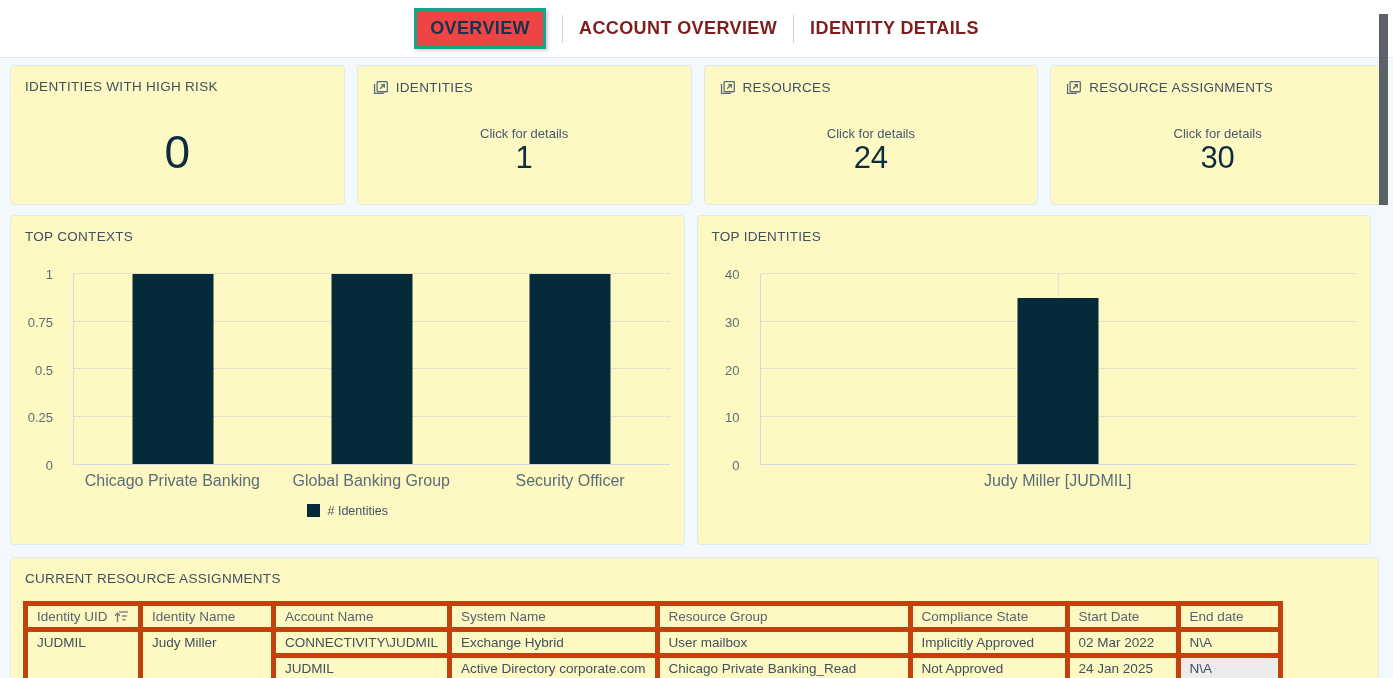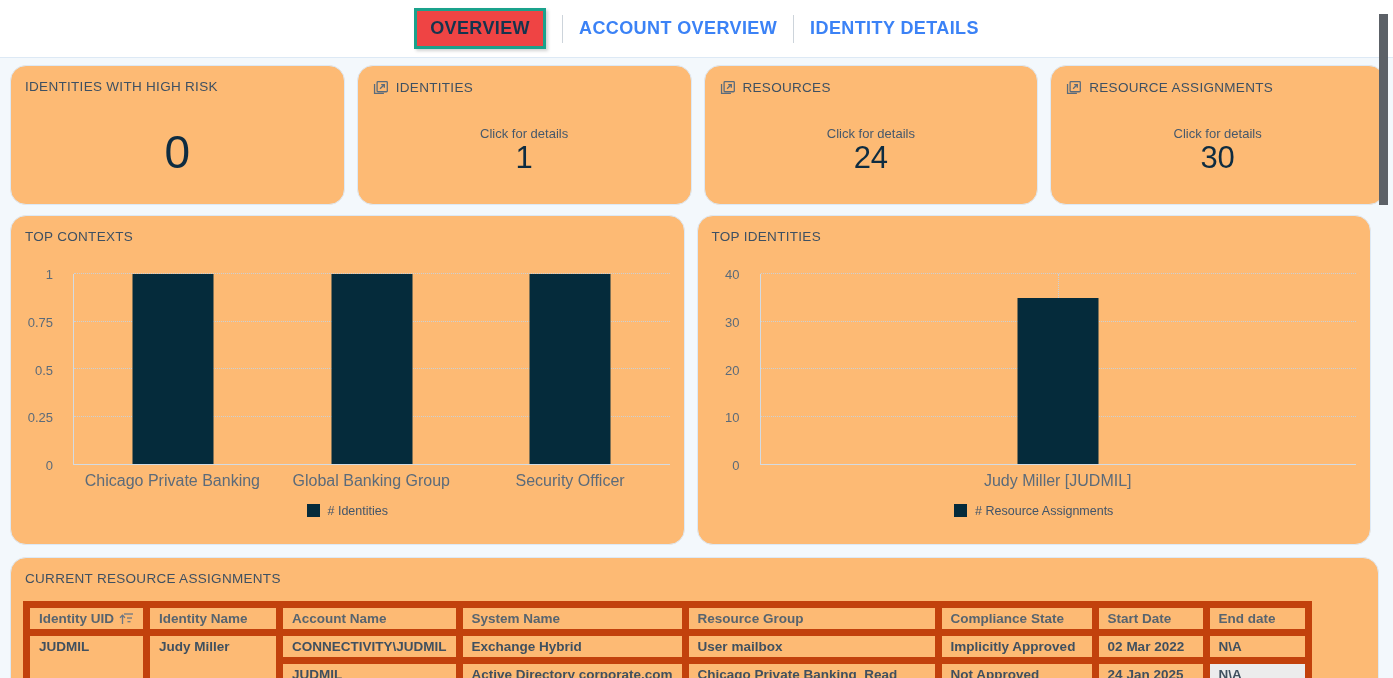--- a/index.html
+++ b/index.html
@@ -13,32 +13,32 @@
   }
 
   
   .tabbar {
     position:absolute; top:0; left:0; right:0; height:58px;
     background:#ffffff; border-bottom:1px solid #dde9f5;
     display:flex; align-items:center; justify-content:center; gap:16px;
   }
   .tab {
     font-weight:bold; font-size:18px; letter-spacing:0.4px;
-    color:#3b82f6; white-space:nowrap; cursor:pointer;
+    color:#7f1d1d; white-space:nowrap; cursor:pointer;
   }
   .tab.active {
     color:#14344e; background:#ef4444;
     border:3px solid #1aa28c; padding:7px 13px;
     box-shadow:2px 2px 3px rgba(0,0,0,0.18);
   }
   .tab-divider { width:1px; height:28px; background:#cdd4db; }
 
   
   .card {
-    background:#fdba74; border:1px solid #dde9f5; border-radius:16px;
+    background:#fef9c3; border:1px solid #dde9f5; border-radius:4px;
     position:relative;
   }
   .card-title {
     font-size:13.5px; color:#3e5062; letter-spacing:0.3px;
     position:absolute; top:13px; left:14px;
     display:flex; align-items:center; gap:7px; white-space:nowrap;
   }
 
   
   .stats-row {
@@ -92,22 +92,22 @@
   
   .table-card {
     position:absolute; top:557px; left:10px; right:14px; height:170px;
   }
   table {
     position:absolute; top:43px; left:12px;
     border-collapse:collapse; table-layout:fixed;
     font-size:13.5px;
   }
   th, td {
-    border:7px solid #c2410c; padding:3px 9px; text-align:left;
-    font-weight:bold; white-space:nowrap; overflow:hidden;
+    border:5px solid #c2410c; padding:3px 9px; text-align:left;
+    font-weight:normal; white-space:nowrap; overflow:hidden;
     height:25px; vertical-align:top;
   }
   th { color:#57646f; }
   td { color:#40505f; }
   th.sortable { cursor:pointer; }
   .th-inner { display:flex; align-items:center; justify-content:space-between; gap:4px; }
   td.shaded { background:#ececec; }
 
   
   .scrollbar-thumb {
@@ -236,24 +236,20 @@
         <div class="gridline" style="bottom: 25%;"></div>
         <div class="gridline" style="bottom: 50%;"></div>
         <div class="gridline" style="bottom: 75%;"></div>
         <div class="gridline" style="bottom: 100%;"></div>
         <div class="bar" style="left: 50%; height: 87.5%; background: rgb(5, 43, 59);"></div>
         <div class="vguide" style="left: 50%; height: 12.5%;"></div>
       </div>
     <div class="xlabels">
         <div class="xlabel" style="left: 50%;">Judy Miller [JUDMIL]</div>
       </div>
-    <div class="legend">
-      <span class="legend-swatch" style="background: rgb(5, 43, 59);"></span>
-      <span class="legend-label"># Resource Assignments</span>
-    </div>
   </div>
 
 </div>
 
 <div class="card table-card">
   <div class="card-title">CURRENT RESOURCE ASSIGNMENTS</div>
   <table>
     <colgroup>
       <col style="width:115px">
         <col style="width:133px">

